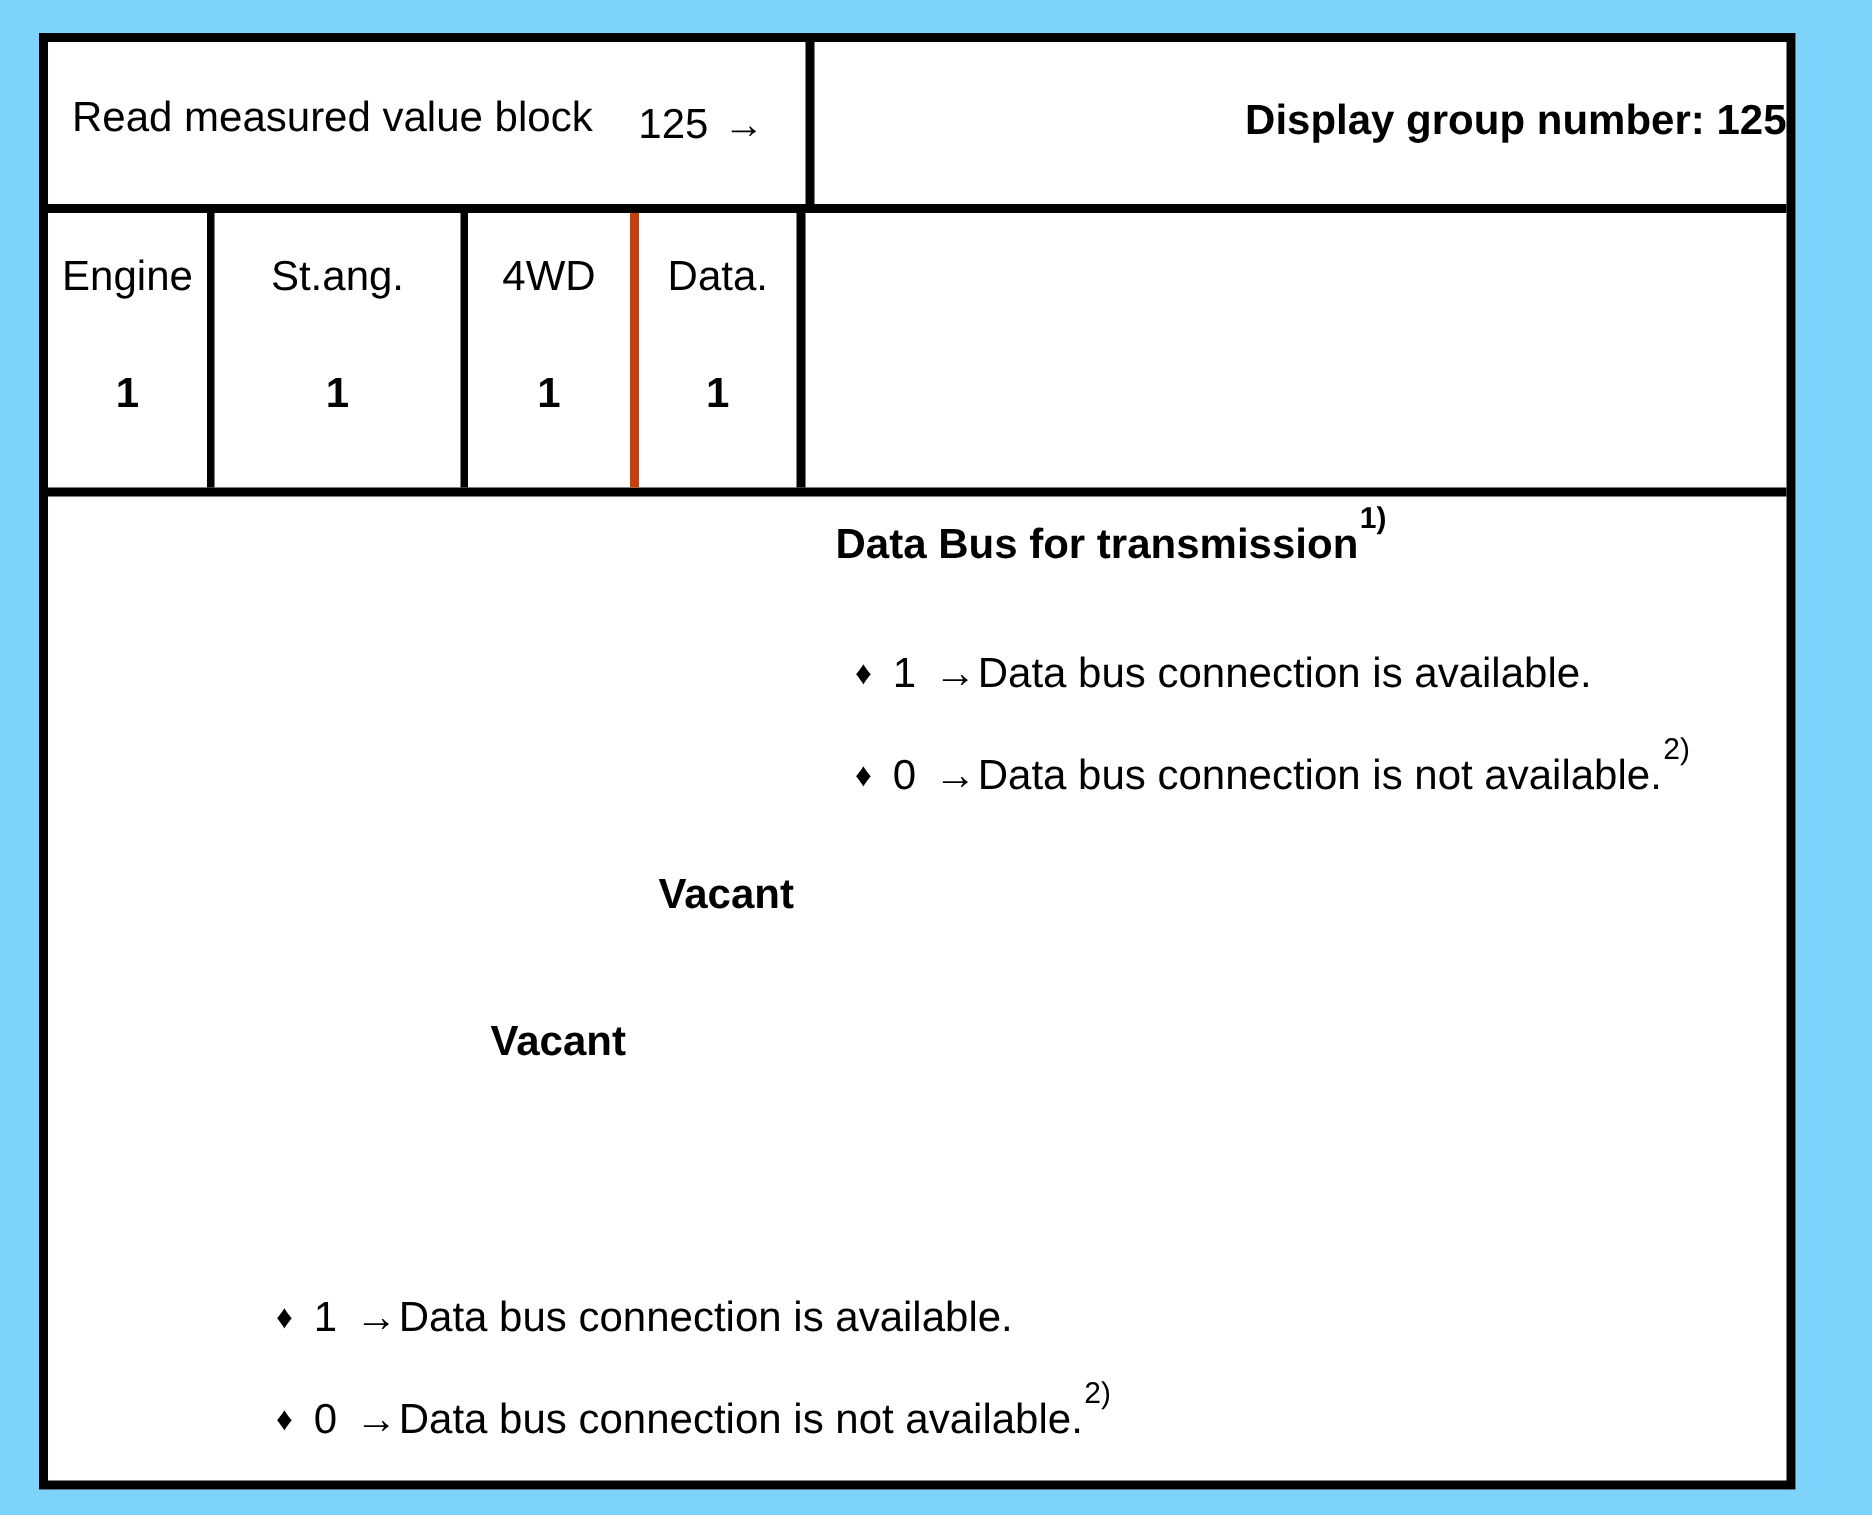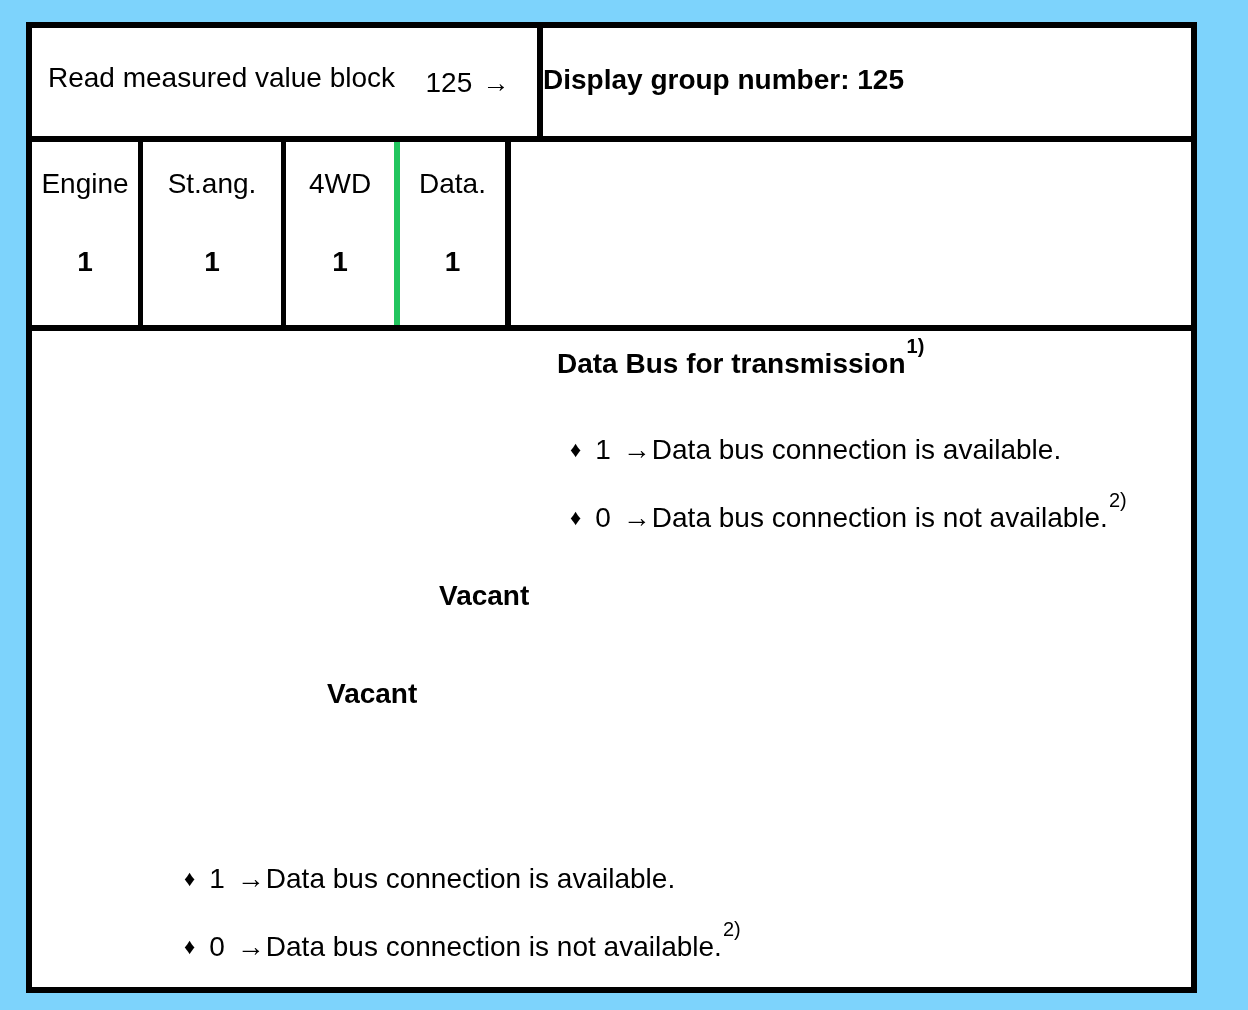--- a/index.html
+++ b/index.html
@@ -50,39 +50,39 @@
     top: 5px;
     margin-left: 26px;
     font-size: 28px;
   }
   .block-num .arr {
     margin-left: 10px;
     font-size: 27px;
   }
   .r1-right {
     flex: 1;
-    text-align: left;
+    text-align: right;
     padding-top: 36px;
     font-size: 28px;
     font-weight: bold;
   }
   
   .row2 {
     display: flex;
     height: 183px;
     border-bottom: 6px solid #000000;
   }
   .field-cell {
     text-align: center;
     padding-top: 26px;
     box-sizing: border-box;
   }
   .fc1 { width: 111px; border-right: 5px solid #000000; }
-  .fc2 { width: 143px; border-right: 5px solid #000000; }
-  .fc3 { width: 114px; border-right: 6px solid #22c55e; }
+  .fc2 { width: 169px; border-right: 5px solid #000000; }
+  .fc3 { width: 114px; border-right: 6px solid #c2410c; }
   .fc4 { width: 111px; border-right: 6px solid #000000; }
   .field-label {
     font-size: 28px;
     line-height: 32px;
   }
   .field-value {
     margin-top: 46px;
     font-size: 28px;
     font-weight: bold;
     line-height: 32px;

